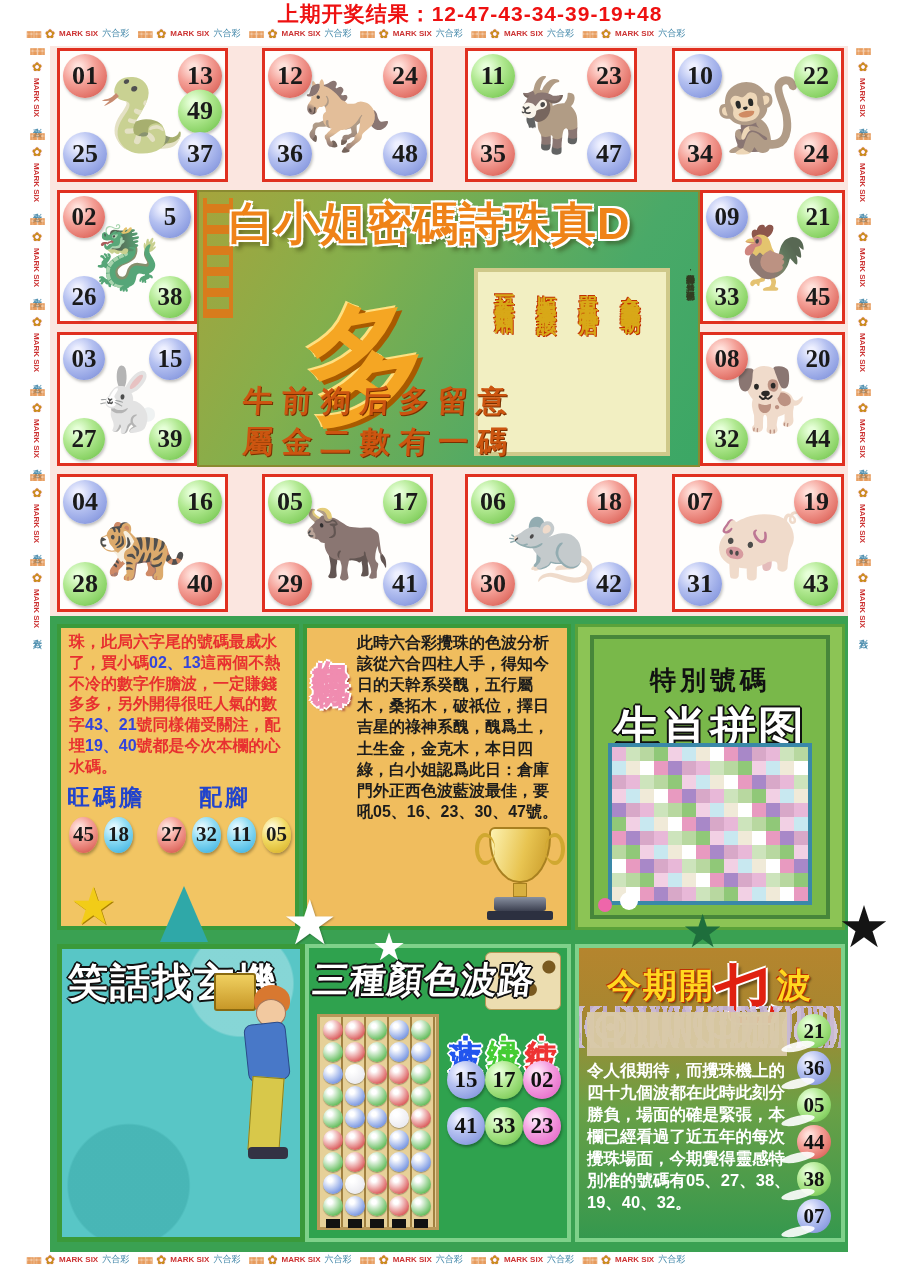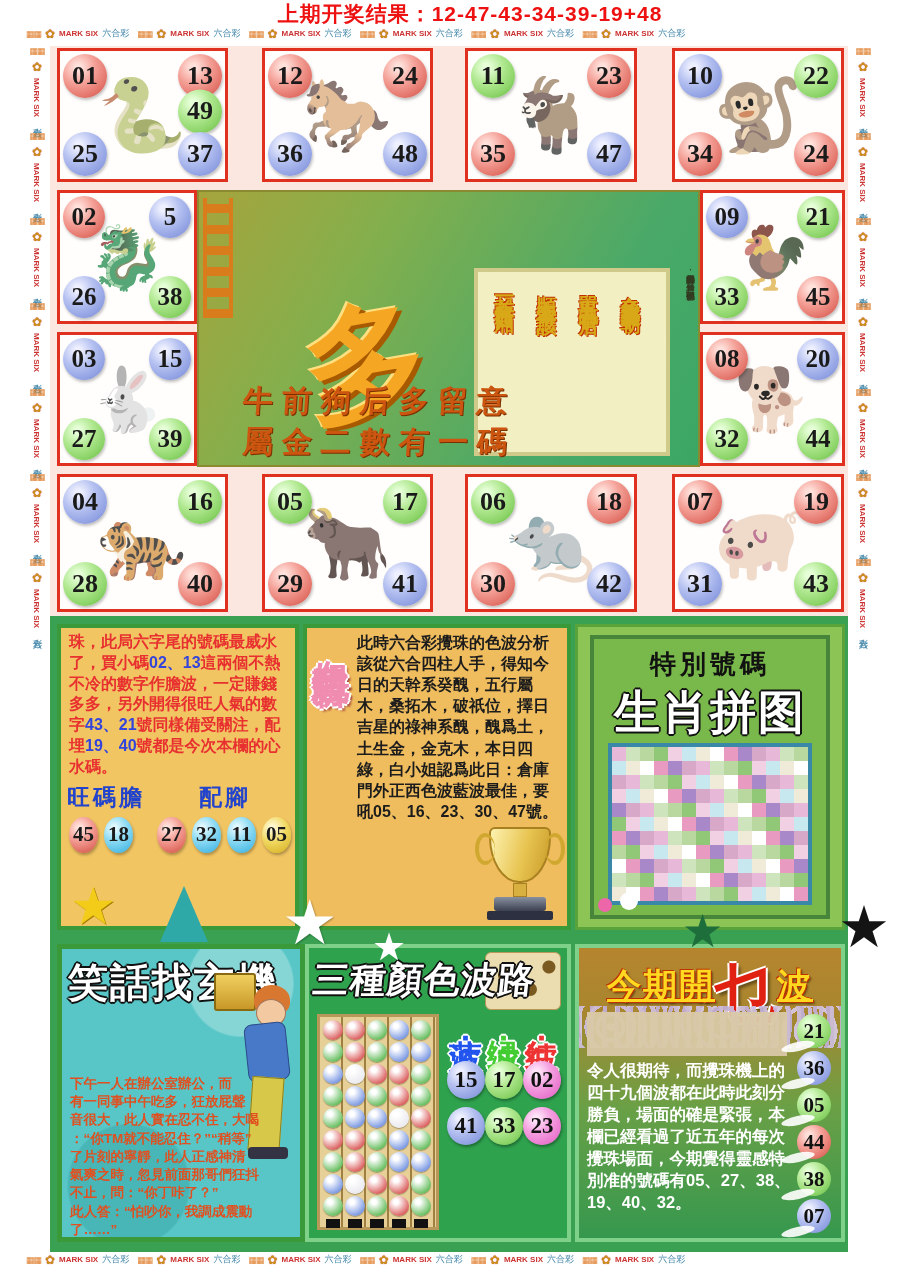--- a/index.html
+++ b/index.html
@@ -98,21 +98,21 @@
     border:2px solid #a88020;border-radius:6px 6px 30px 30px/6px 6px 46px 46px;position:relative;}
   .tr-cup::before,.tr-cup::after{content:"";position:absolute;top:4px;width:16px;height:24px;border:4px solid #d0a830;border-radius:50%;}
   .tr-cup::before{left:-16px;border-right:none;} .tr-cup::after{right:-16px;border-left:none;}
   .tr-stem{width:12px;height:12px;margin:0 auto;background:#d8b040;border:1px solid #a88020;}
   .tr-base{width:52px;height:14px;margin:0 auto;background:linear-gradient(#8890a0,#3c4050);border-radius:3px;}
   .tr-base2{width:66px;height:9px;margin:0 auto;background:#2c3040;border-radius:2px;}
 
   
   #puzzlePanel{left:575px;top:624px;width:270px;height:306px;background:#8cc455;border:3px solid #5aa23a;}
   .pz-inner{position:absolute;inset:8px 12px 8px 12px;border:4px solid #47863a;background:#79b84a;}
-  .pz-small{margin-top:8px;text-align:center;font:bold 26px "Liberation Sans",sans-serif;color:#111;letter-spacing:4px;}
+  .pz-small{margin-top:24px;text-align:center;font:bold 26px "Liberation Sans",sans-serif;color:#111;letter-spacing:4px;}
   .pz-big{text-align:center;font:bold 46px "Liberation Sans",sans-serif;color:#fff;letter-spacing:2px;}
   #mosaic{position:absolute;left:50%;transform:translateX(-50%);top:116px;width:196px;height:154px;
     border:4px solid #3a88a8;display:grid;grid-template-columns:repeat(14,1fr);grid-auto-rows:1fr;background:#fff;}
 
   
   #jokePanel{left:57px;top:944px;width:248px;height:298px;background:#58c6c6;border:5px solid #3a9a3a;
     background-image:radial-gradient(circle at 75% 12%,rgba(255,255,255,.28) 52px,rgba(0,0,0,0) 54px),
                      radial-gradient(circle at 28% 82%,rgba(0,110,110,.18) 60px,rgba(0,0,0,0) 62px);}
   .joke-title{position:absolute;left:6px;top:6px;font:bold 40px "Liberation Sans",sans-serif;color:#fff;letter-spacing:2px;}
   .joke-lines{position:absolute;left:8px;top:126px;right:6px;font:bold 13.5px "Liberation Sans",sans-serif;
@@ -142,21 +142,21 @@
   .wave-lab{writing-mode:vertical-rl;text-orientation:upright;font:bold 33px "Liberation Sans",sans-serif;line-height:1;letter-spacing:2px;}
   .wave-lab.blue{color:#2255ee;} .wave-lab.green{color:#44cc33;} .wave-lab.red{color:#ee3333;}
   .wball{width:38px;height:38px;border-radius:50%;display:flex;align-items:center;justify-content:center;
     font:700 23px "Liberation Serif",serif;color:#111;box-shadow:1px 2px 3px rgba(0,0,0,.35);}
 
   
   #issuePanel{left:575px;top:944px;width:270px;height:298px;border:4px solid #7fd18a;
     background:linear-gradient(180deg,#b5852e 0%,#a8862f 22%,#6aa046 55%,#35984e 100%);}
   .issue-title{position:absolute;top:4px;left:0;width:100%;text-align:center;white-space:nowrap;}
   .it-pre,.it-post{font:bold 34px "Liberation Sans",sans-serif;color:#ffd820;
-    text-shadow:1px 1px 0 #c03000,-1px -1px 0 #c03000,2px 2px 2px rgba(0,0,0,.4);letter-spacing:2px;vertical-align:18px;text-decoration:underline;}
+    text-shadow:1px 1px 0 #c03000,-1px -1px 0 #c03000,2px 2px 2px rgba(0,0,0,.4);letter-spacing:2px;vertical-align:18px;}
   .it-big{font:bold 62px "Liberation Serif",serif;color:#e02010;
     text-shadow:2px 0 0 #fff,-2px 0 0 #fff,0 2px 0 #fff,0 -2px 0 #fff,4px 4px 3px rgba(0,0,0,.4);}
   .swirl{position:absolute;left:0;top:58px;width:100%;height:42px;opacity:.9;
     background-image:repeating-radial-gradient(circle at 12% 50%,#cfc0e4 0 4px,rgba(0,0,0,0) 4px 11px),
                      repeating-radial-gradient(circle at 55% 40%,#c4b2dc 0 4px,rgba(0,0,0,0) 4px 13px),
                      repeating-radial-gradient(circle at 88% 60%,#d8cbe8 0 4px,rgba(0,0,0,0) 4px 12px);}
   .blank-box{position:absolute;left:8px;top:64px;width:200px;height:44px;background:#d9c9a6;opacity:.95;}
   .issue-body{position:absolute;left:8px;top:112px;width:204px;font:bold 16.5px "Liberation Sans",sans-serif;color:#fff;line-height:1.33;}
   .issue-balls{position:absolute;right:10px;top:66px;display:flex;flex-direction:column;gap:3px;}
   .iball{position:relative;width:34px;height:34px;border-radius:50%;display:flex;align-items:center;justify-content:center;
@@ -436,20 +436,21 @@
     <div class="zcell" style="left:622px;top:428px;width:172px;height:138px">
       <div class="zart">🐖</div>
       <div class="zball tl" data-c="red">07</div>
       <div class="zball tr" data-c="red">19</div>
       <div class="zball bl" data-c="blue">31</div>
       <div class="zball br" data-c="green">43</div>
     </div>
 
     <div id="centerPanel">
       <div class="ladder"></div>
+      <div class="c-title">白小姐密碼詩珠真D</div>
       <div class="c-big">多</div>
       <div class="poem-box">
         <div class="poem">
           <div>辛負香衾事早朝</div>
           <div>單出五九看中后</div>
           <div>順手牽羊不應該</div>
           <div>起首一路打西厢</div>
         </div>
       </div>
       <div class="c-note">白小姐特刊奉獻神童數碼詩，只要精通詩意，便從圖中找到密碼。</div>
@@ -656,31 +657,20 @@
 
   <div id="jokePanel" class="panel">
     <div class="joke-title otl-b">笑話找玄機</div>
     <div class="cart">
       <div class="cart-box"></div>
       <div class="cart-hair"></div>
         <div class="cart-face"></div>
         <div class="cart-body"></div>
       <div class="cart-legs"></div>
         <div class="cart-shoe"></div>
-    </div>
-    <div class="joke-lines">
-      <div>下午一人在辦公室辦公，而</div>
-      <div>有一同事中午吃多，狂放屁聲</div>
-      <div>音很大，此人實在忍不住，大喝</div>
-      <div>：“你TM就不能忍住？”“稍等”</div>
-      <div>了片刻的寧靜，此人正感神清</div>
-      <div>氣爽之時，忽見前面那哥們狂抖</div>
-      <div>不止，問：“你丁咔了？”</div>
-      <div>此人答：“怕吵你，我調成震動</div>
-      <div>了……”</div>
     </div>
   </div>
 
   <div id="wavesPanel" class="panel">
     <div class="paw-box"></div>
     <div class="waves-title otl-b">三種顏色波路</div>
     <div class="rack">
         <div id="rackBalls">
           <div class="rkball" style="background: radial-gradient(circle at 35% 30%, rgb(255, 255, 255) 12%, rgb(216, 80, 80) 80%);"></div>
           <div class="rkball" style="background: radial-gradient(circle at 35% 30%, rgb(255, 255, 255) 12%, rgb(216, 80, 80) 80%);"></div>

